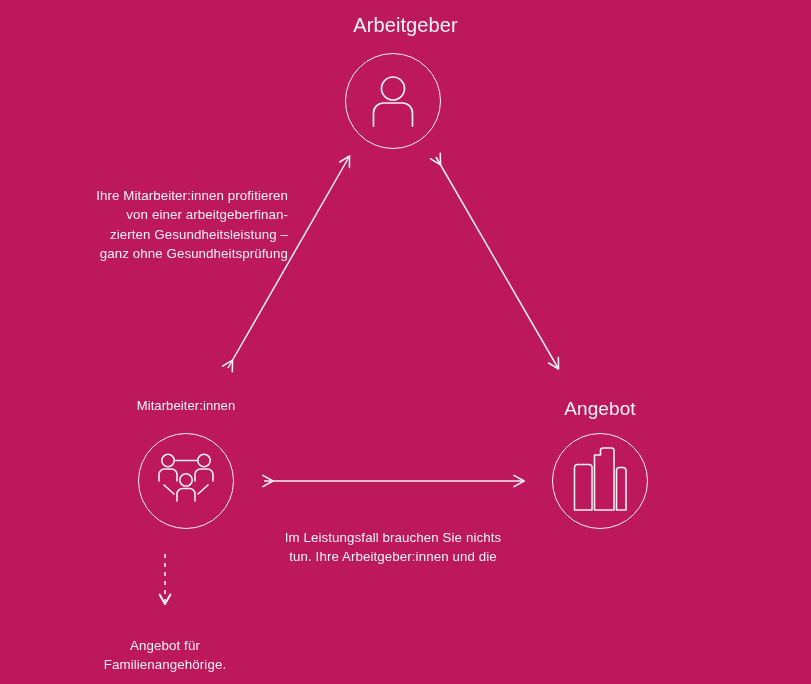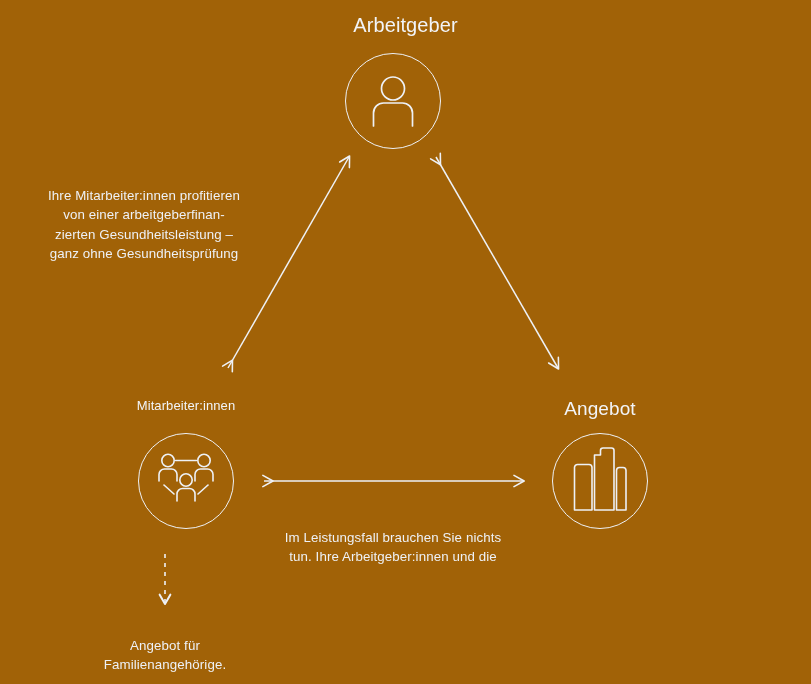--- a/index.html
+++ b/index.html
@@ -9,21 +9,21 @@
   body {
     width: 811px;
     height: 684px;
     overflow: hidden;
     font-family: "Liberation Sans", sans-serif;
   }
   #diagram {
     position: relative;
     width: 811px;
     height: 684px;
-    background: #a16207;
+    background: #be185d;
     color: #ffffff;
   }
   .node-label {
     position: absolute;
     text-align: center;
     white-space: nowrap;
     color: #f2f4f8;
     font-weight: 400;
     letter-spacing: .1px;
   }
@@ -124,21 +124,21 @@
     <svg width="64" height="70" viewBox="0 0 64 70" xmlns="http://www.w3.org/2000/svg">
 
       <path d="M 6.5 64 L 6.5 21.5 A 3 3 0 0 1 9.5 18.5 L 21 18.5 A 3 3 0 0 1 24 21.5 L 24 64 Z" fill="none" stroke="#eef1f6" stroke-width="1.6" stroke-linejoin="round"></path>
 
       <path d="M 26.5 64 L 26.5 9 L 32.5 9 L 32.5 4.5 A 2.5 2.5 0 0 1 35 2 L 43.5 2 A 2.5 2.5 0 0 1 46 4.5 L 46 64 Z" fill="none" stroke="#eef1f6" stroke-width="1.6" stroke-linejoin="round"></path>
 
       <path d="M 48.5 64 L 48.5 24.5 A 3 3 0 0 1 51.5 21.5 L 55 21.5 A 3 3 0 0 1 58 24.5 L 58 64 Z" fill="none" stroke="#eef1f6" stroke-width="1.6" stroke-linejoin="round"></path>
     </svg>
   </span>
 
-  <div class="note" style="left:0px; top:186px; width:288px;">
+  <div class="note" style="left:0px; top:186px; width:288px;text-align:right;">
     <div>Ihre Mitarbeiter:innen profitieren</div>
     <div>von einer arbeitgeberfinan-</div>
     <div>zierten Gesundheitsleistung –</div>
     <div>ganz ohne Gesundheitsprüfung</div>
   </div>
 
 
   <div class="note" style="left:249px; top:528px; width:288px;">
     <div>Im Leistungsfall brauchen Sie nichts</div>
     <div>tun. Ihre Arbeitgeber:innen und die</div>

